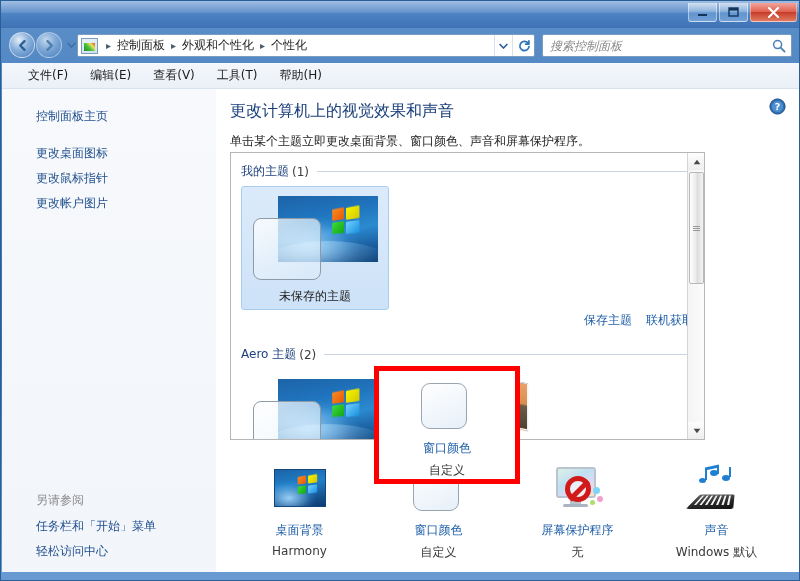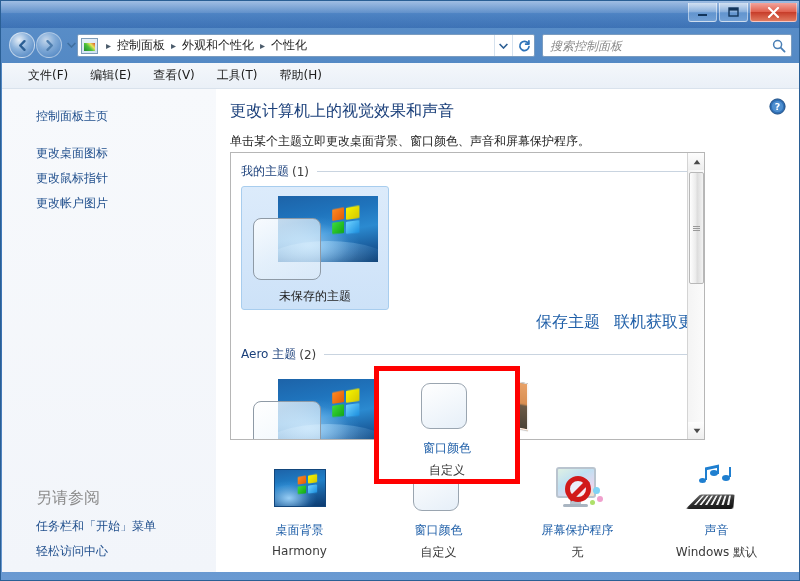--- a/index.html
+++ b/index.html
@@ -165,21 +165,21 @@
     padding: 4px 0 4px 34px;
     text-decoration: none; cursor: default;
     white-space: nowrap;
   }
   .side-gap { height: 12px; }
 
   .side-bottom {
     position: absolute; left: 0; bottom: 8px; width: 100%;
   }
   .side-heading {
-    color: #8c8c8c; font-size: 16px;
+    color: #8c8c8c; font-size: 12px;
     padding: 3px 0 5px 34px;
     cursor: default;
   }
 
   .content {
     flex: 1; height: 100%;
     background: #ffffff;
     position: relative;
     padding: 12px 0 0 0;
   }
@@ -296,21 +296,21 @@
          background: linear-gradient(180deg,#b8cfe0 0%,#5d7f97 40%,#8d8376 60%,#3b3a38 100%); }
   .ph3 { left: 12px; top: 21px; width: 66px; height: 47px; transform: skewY(11deg);
          background: linear-gradient(180deg,#cfe2f0 0%,#9fb7c9 38%,#b06a3c 58%,#7d4a28 100%); }
   .ph4 { left: 0px;  top: 30px; width: 66px; height: 47px; transform: skewY(11deg);
          background: linear-gradient(180deg,#f0dfc7 0%,#d9c3a4 40%,#a3754c 65%,#6d4a2c 100%); }
 
   .theme-links {
     position: absolute; right: 16px; top: 0;
     display: flex; gap: 14px;
   }
-  .tlink { color: #1f5fa8; font-size: 16px; text-decoration: none; cursor: default; white-space: nowrap; font-family: Liberation Serif, serif; }
+  .tlink { color: #1f5fa8; font-size: 12px; text-decoration: none; cursor: default; white-space: nowrap; font-family: Liberation Serif, serif; }
 
   
   .vscroll {
     position: absolute; right: 0; top: 0;
     width: 17px; height: 100%;
     background: linear-gradient(90deg,#f4f4f4 0%,#fbfbfb 100%);
     border-left: 1px solid #d4d4d4;
   }
   .sb-arrow {
     position: absolute; left: 0; width: 17px; height: 17px;

